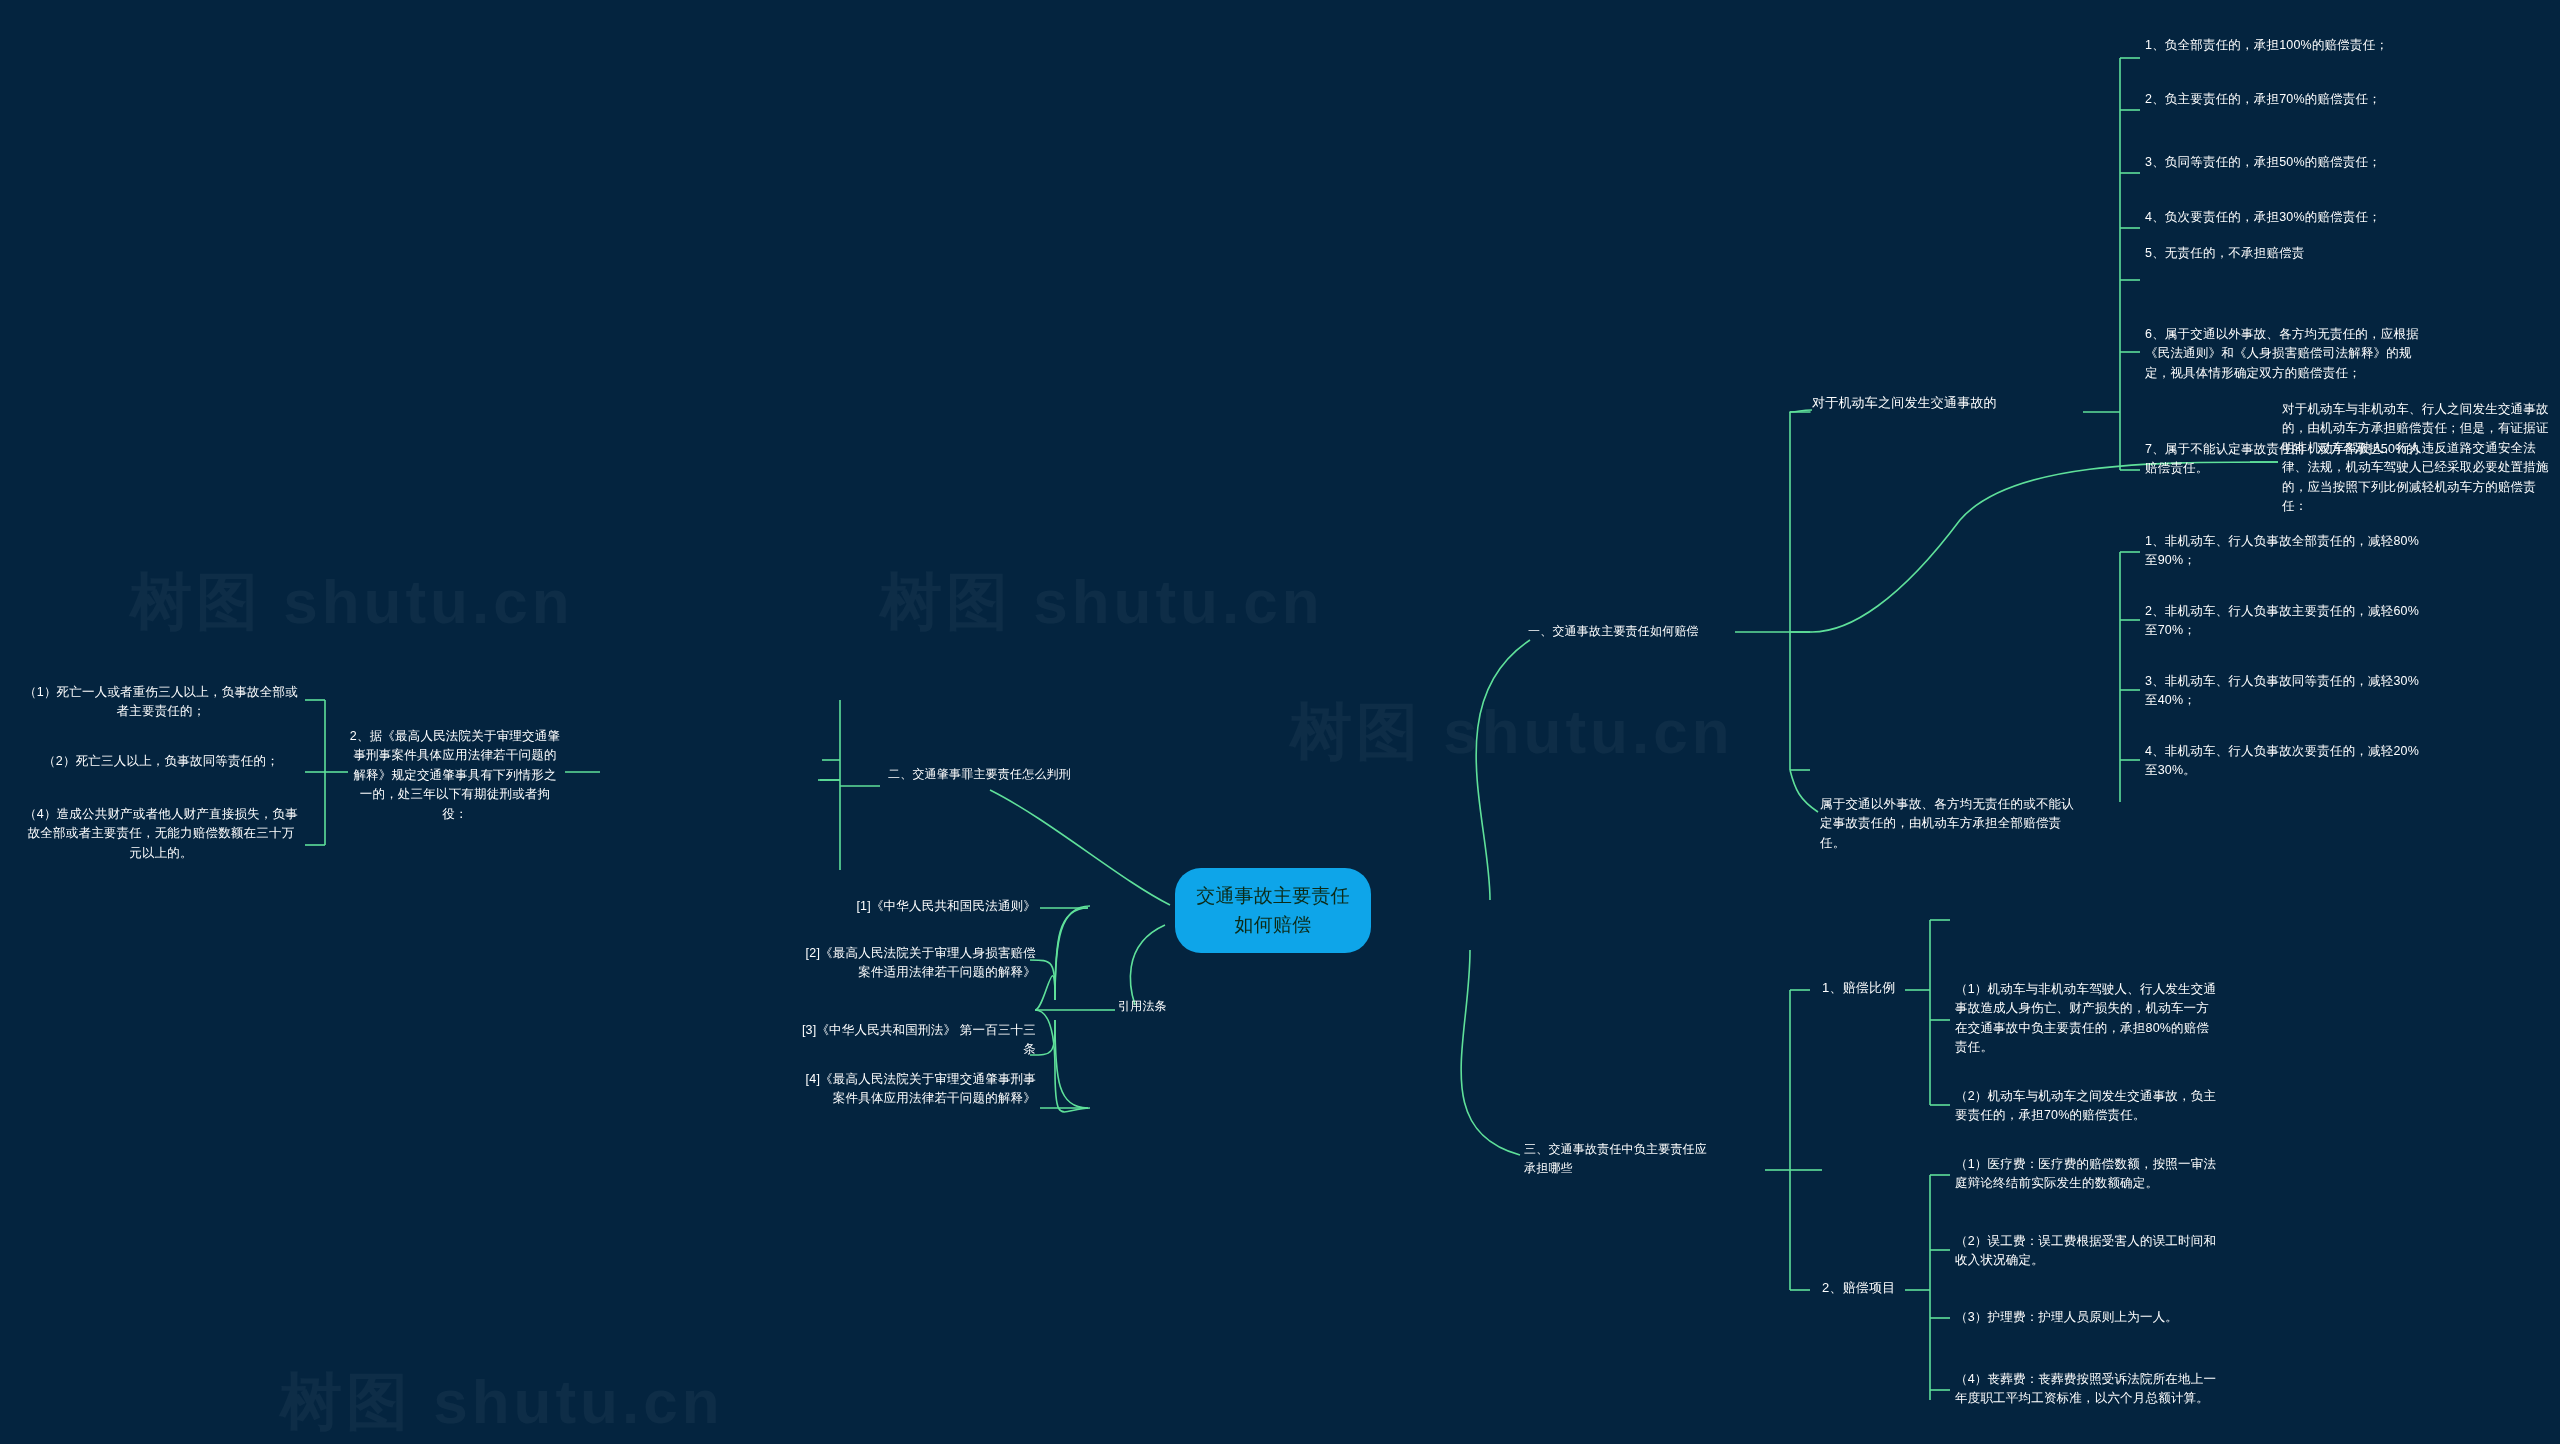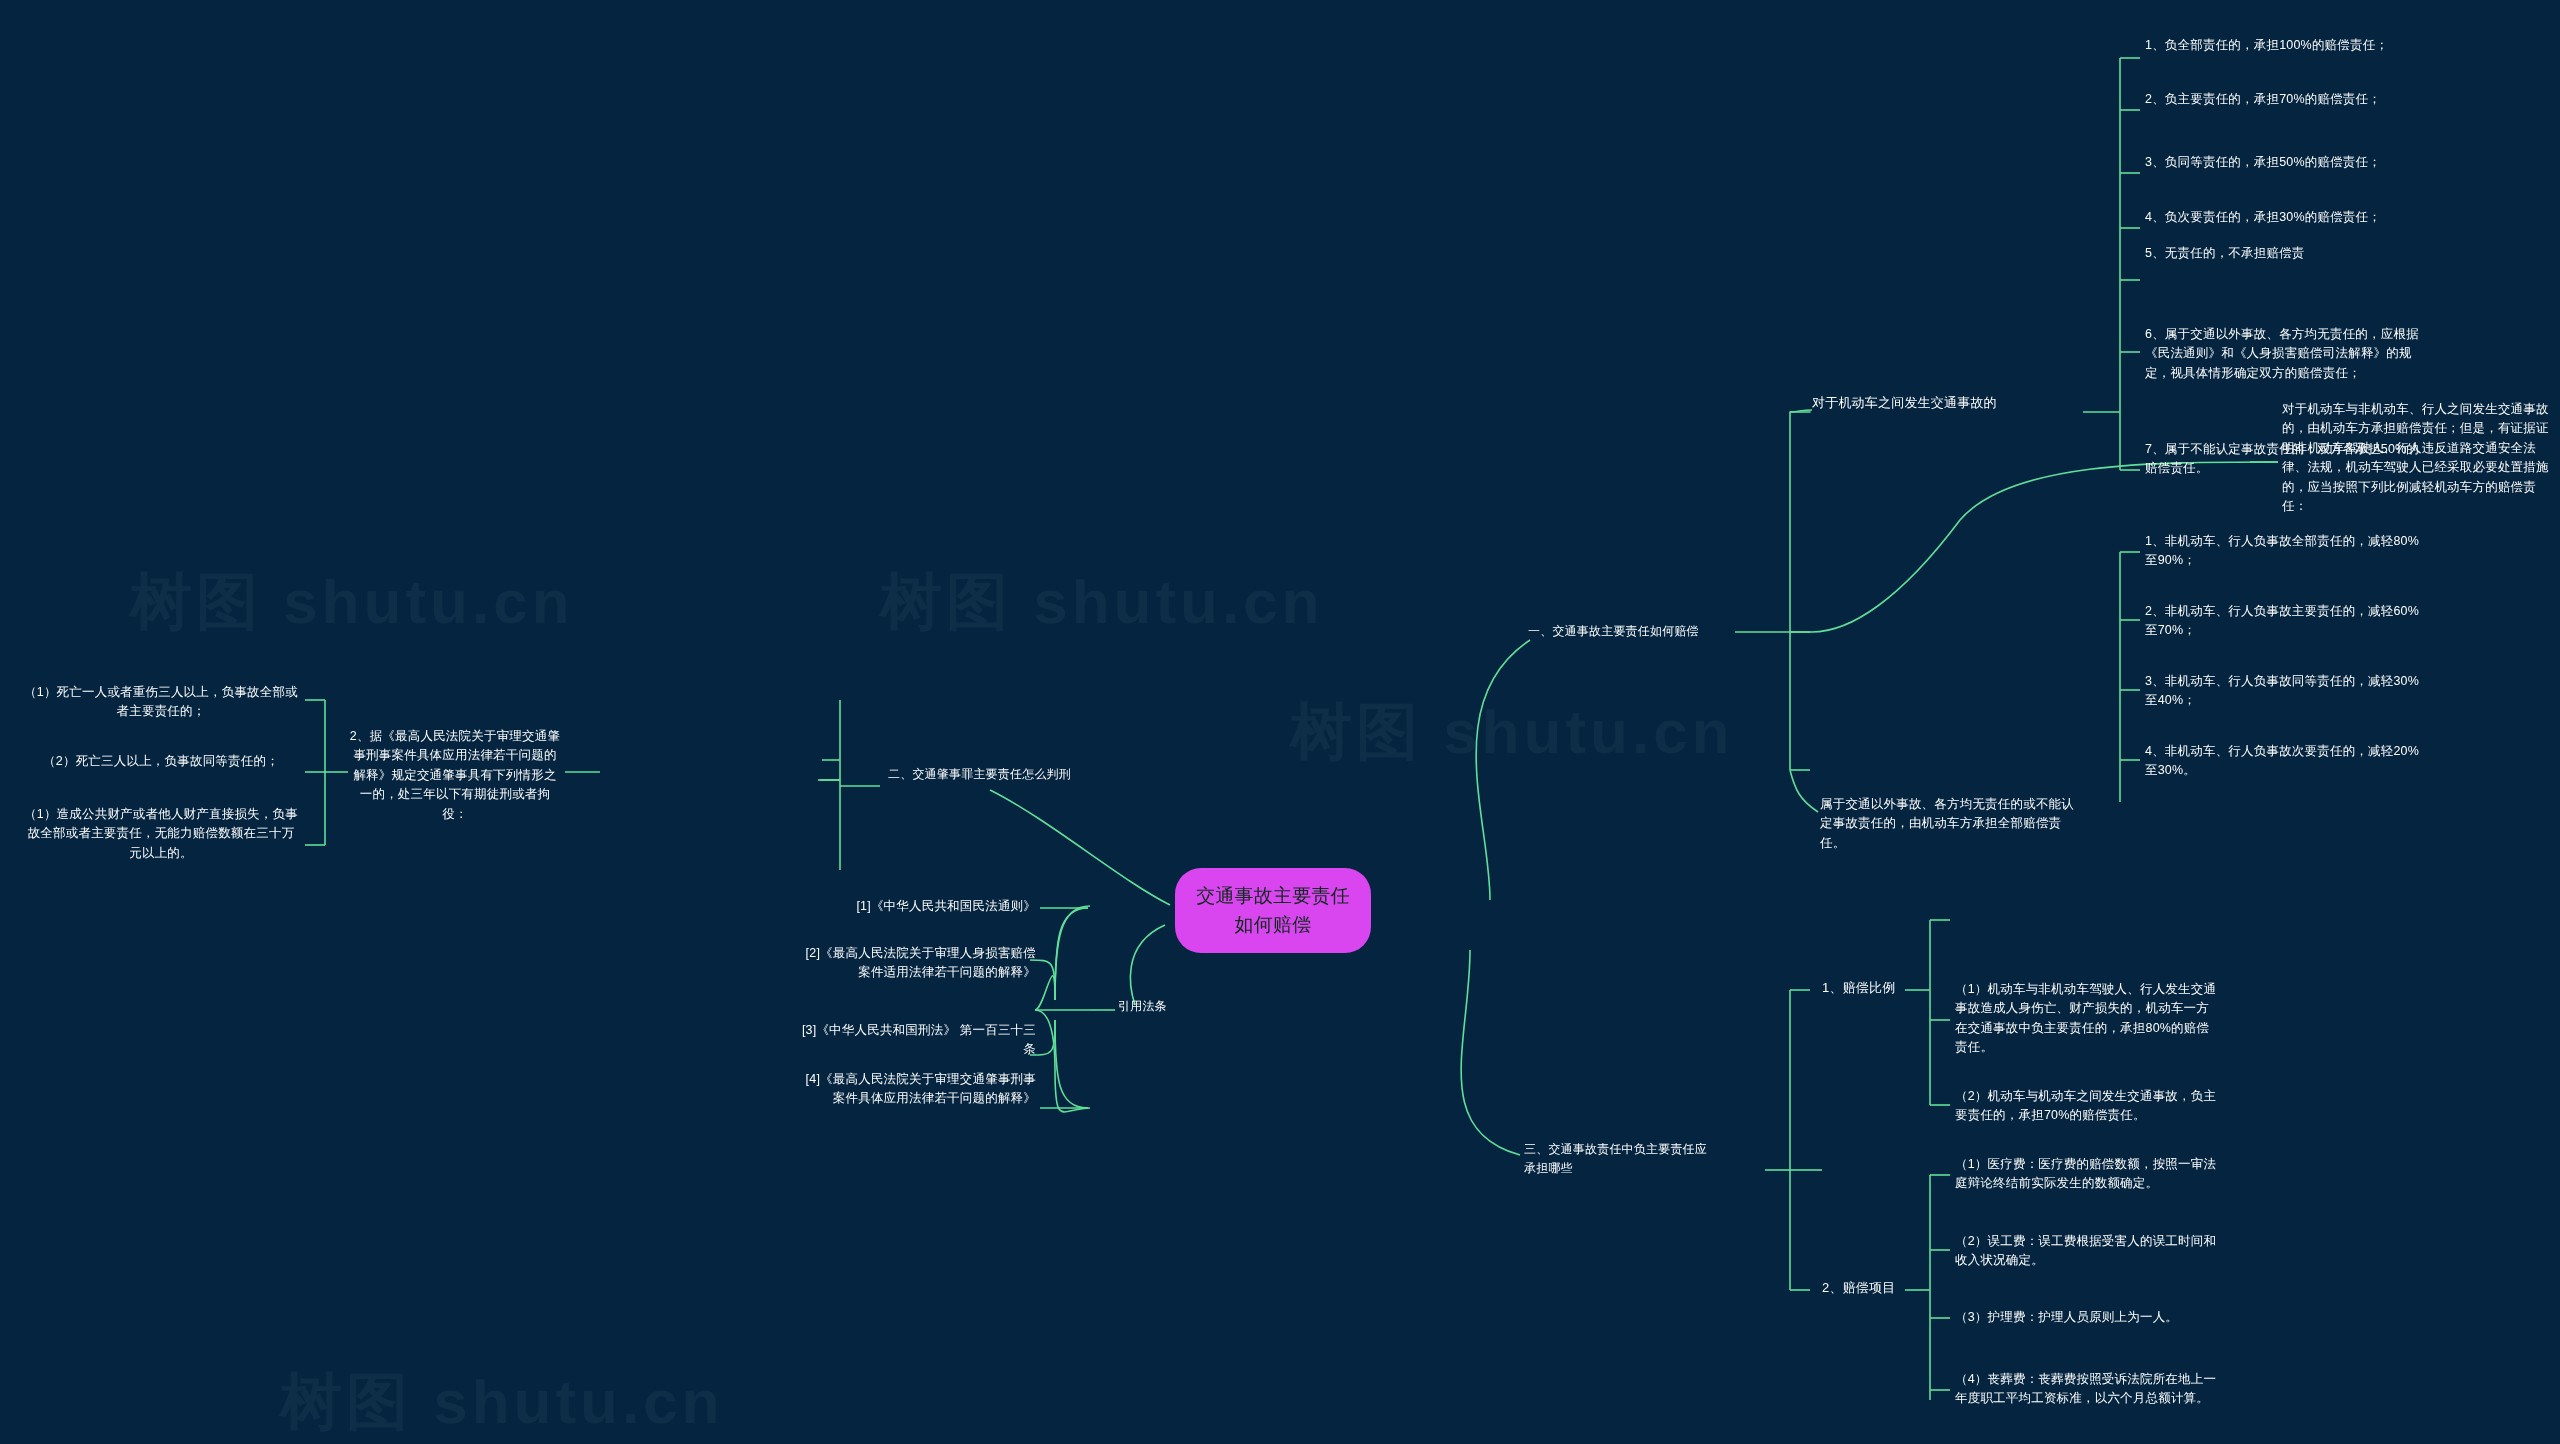--- a/index.html
+++ b/index.html
@@ -34,21 +34,21 @@
   }
   .node {
     position: absolute;
     z-index: 3;
     color: #ffffff;
     font-size: 13.5px;
     line-height: 1.55;
     letter-spacing: 0.2px;
   }
   .node.root {
-    background: #d946ef;
+    background: #0ea5e9;
     color: #0c2b18;
     border-radius: 26px;
     font-size: 19px;
     line-height: 1.5;
     font-weight: 500;
     text-align: center;
     padding: 14px 18px;
     width: 196px;
   }
   .node.lvl1 { font-size: 12px; }
@@ -179,21 +179,21 @@
 
   <div class="node lvl3" style="left:1820px; top:795px; width:264px;">属于交通以外事故、各方均无责任的或不能认定事故责任的，由机动车方承担全部赔偿责任。</div>
 
   <div class="node lvl1" style="left:888px; top:765px; width:250px;">二、交通肇事罪主要责任怎么判刑</div>
 
 
   <div class="node lvl3 ta-l" style="left:348px; top:727px; width:214px;">2、据《最高人民法院关于审理交通肇事刑事案件具体应用法律若干问题的解释》规定交通肇事具有下列情形之一的，处三年以下有期徒刑或者拘役：</div>
 
   <div class="node lvl3 ta-l" style="left:22px; top:683px; width:278px;">（1）死亡一人或者重伤三人以上，负事故全部或者主要责任的；</div>
   <div class="node lvl3 ta-l" style="left:22px; top:752px; width:278px;">（2）死亡三人以上，负事故同等责任的；</div>
-  <div class="node lvl3 ta-l" style="left:22px; top:805px; width:278px;">（1）造成公共财产或者他人财产直接损失，负事故全部或者主要责任，无能力赔偿数额在三十万元以上的。</div>
+  <div class="node lvl3 ta-l" style="left:22px; top:805px; width:278px;">（4）造成公共财产或者他人财产直接损失，负事故全部或者主要责任，无能力赔偿数额在三十万元以上的。</div>
 
   <div class="node lvl1" style="left:1118px; top:997px; width:120px;">引用法条</div>
 
   <div class="node lvl3 ta-r" style="left:800px; top:897px; width:236px;">[1]《中华人民共和国民法通则》</div>
   <div class="node lvl3 ta-r" style="left:800px; top:944px; width:236px;">[2]《最高人民法院关于审理人身损害赔偿案件适用法律若干问题的解释》</div>
   <div class="node lvl3 ta-r" style="left:800px; top:1021px; width:236px;">[3]《中华人民共和国刑法》 第一百三十三条</div>
   <div class="node lvl3 ta-r" style="left:800px; top:1070px; width:236px;">[4]《最高人民法院关于审理交通肇事刑事案件具体应用法律若干问题的解释》</div>
 
   <div class="node lvl1" style="left:1524px; top:1140px; width:190px;">三、交通事故责任中负主要责任应承担哪些</div>
 

